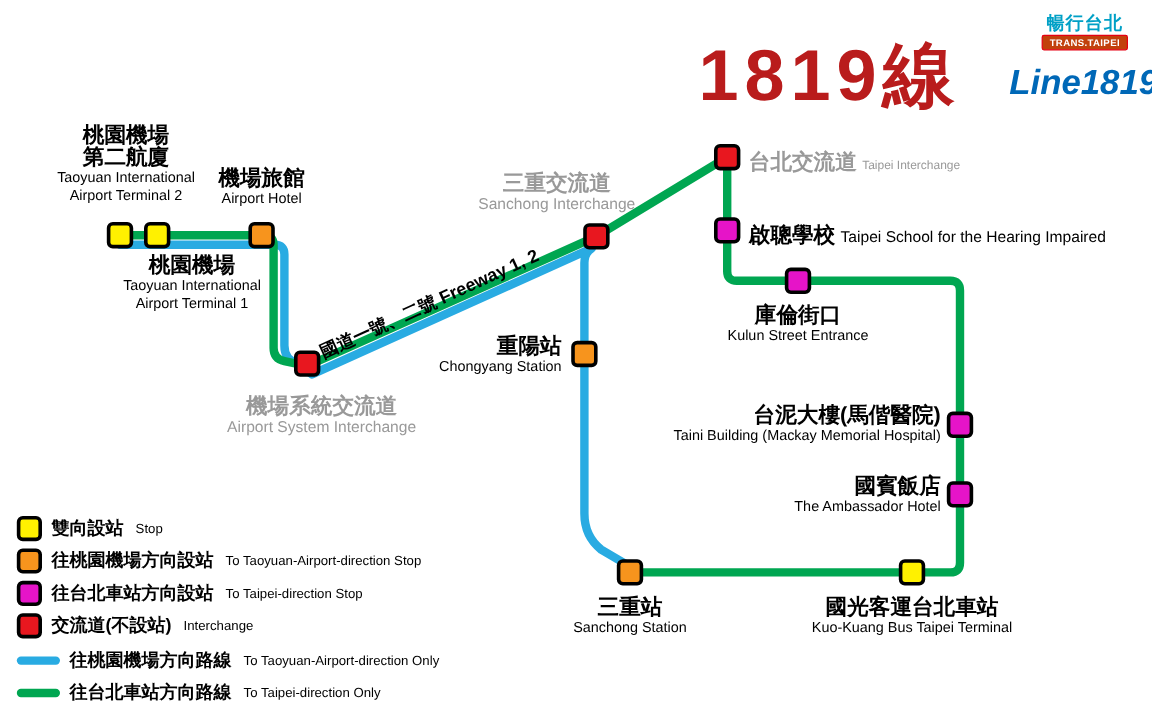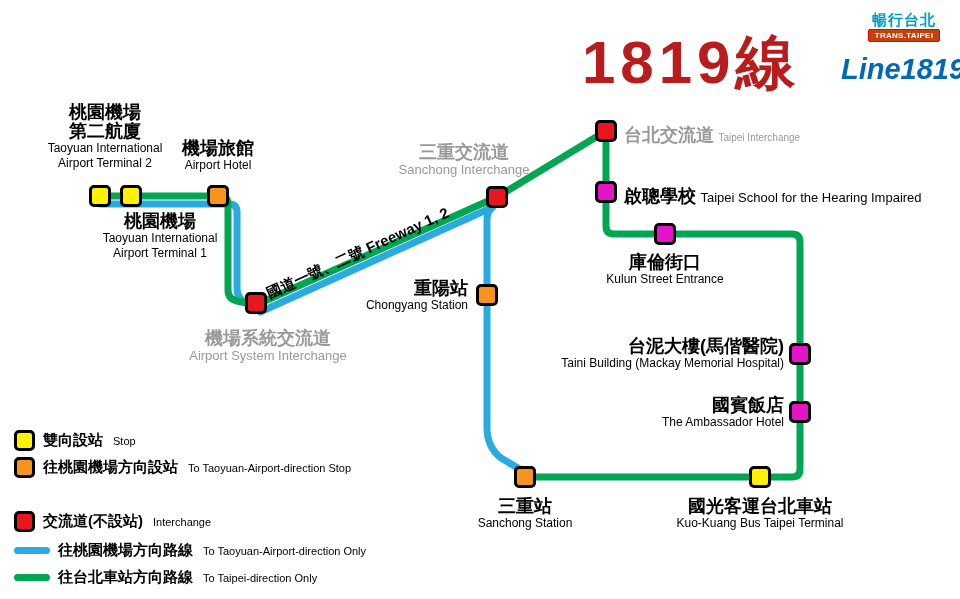--- a/index.html
+++ b/index.html
@@ -151,20 +151,25 @@
   <div class="legend-row" style="top:430px">
     <span class="lsq yellow"></span>
     <span class="legend-zh">雙向設站</span>
     <span class="legend-en">Stop</span>
   </div>
   <div class="legend-row" style="top:457px">
     <span class="lsq orange"></span>
     <span class="legend-zh">往桃園機場方向設站</span>
     <span class="legend-en">To Taoyuan-Airport-direction Stop</span>
   </div>
+  <div class="legend-row" style="top:484px">
+    <span class="lsq magenta"></span>
+    <span class="legend-zh">往台北車站方向設站</span>
+    <span class="legend-en">To Taipei-direction Stop</span>
+  </div>
   <div class="legend-row" style="top:511px">
     <span class="lsq red"></span>
     <span class="legend-zh">交流道(不設站)</span>
     <span class="legend-en">Interchange</span>
   </div>
   <div class="legend-row" style="top:541px">
     <span class="lline blue"></span>
     <span class="legend-zh">往桃園機場方向路線</span>
     <span class="legend-en">To Taoyuan-Airport-direction Only</span>
   </div>

